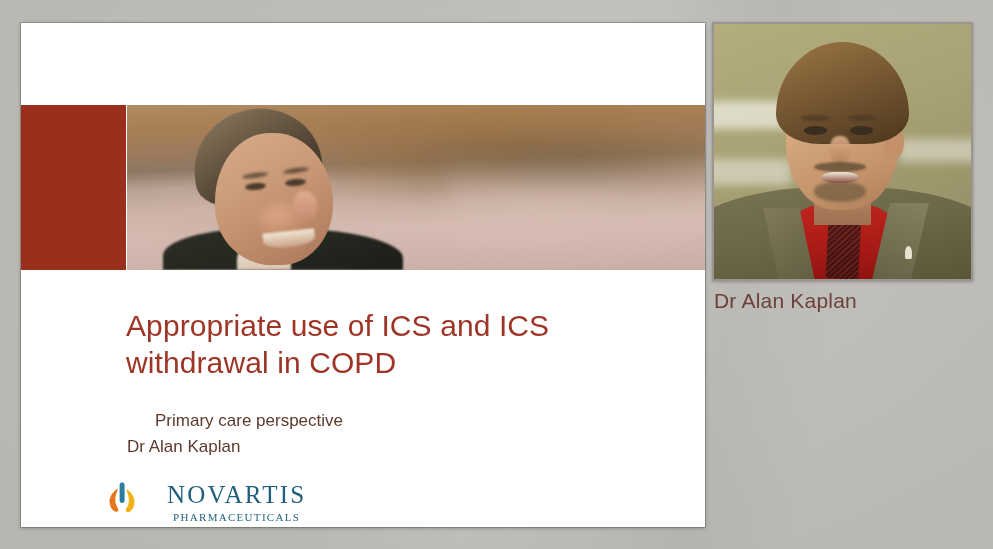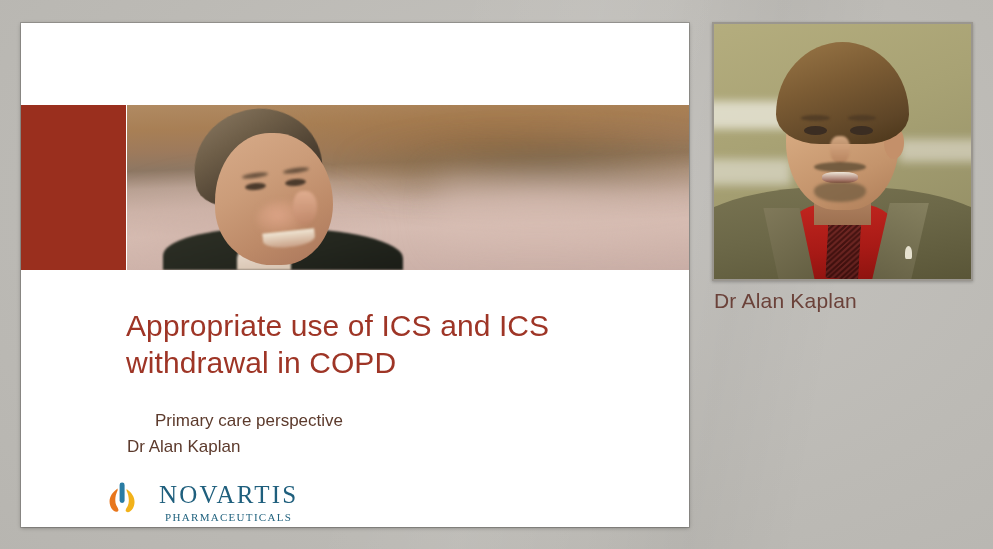--- a/index.html
+++ b/index.html
@@ -37,20 +37,21 @@
   #slide {
     position: absolute;
     left: 21px;
     top: 23px;
     width: 668px;
     height: 504px;
     background: #ffffff;
     box-shadow: 0 1px 4px rgba(0,0,0,0.30), 0 0 0 1px rgba(130,128,124,0.55);
     overflow: hidden;
     z-index: 2;
+    padding-left: 16px;
   }
 
   .slide-topband {
     position: absolute;
     left: 0; top: 0;
     width: 100%;
     height: 82px;
     background: #ffffff;
   }
 
@@ -244,21 +245,21 @@
     font-weight: 400;
   }
 
   
   .logo {
     position: absolute;
     left: 84px;
     top: 456px;
     display: flex;
     align-items: flex-start;
-    gap: 20px;
+    gap: 28px;
   }
   .logo-mark {
     width: 34px;
     height: 40px;
     flex: 0 0 34px;
     position: relative;
     margin-top: 2px;
   }
   .logo-wordmark {
     display: flex;

